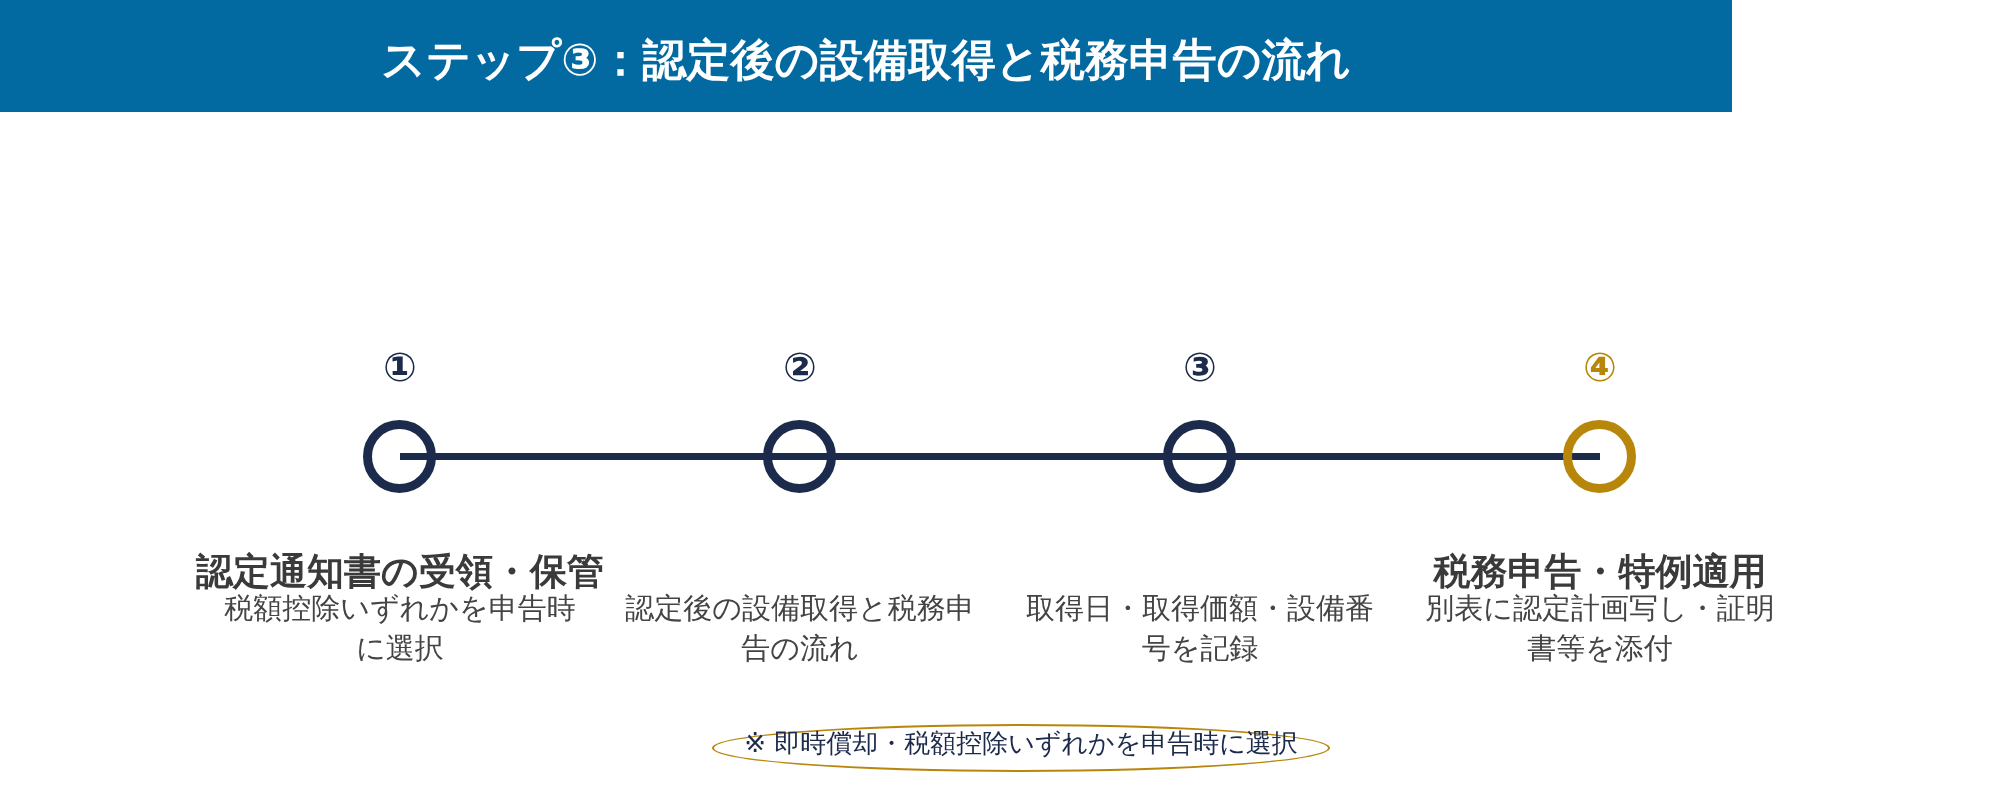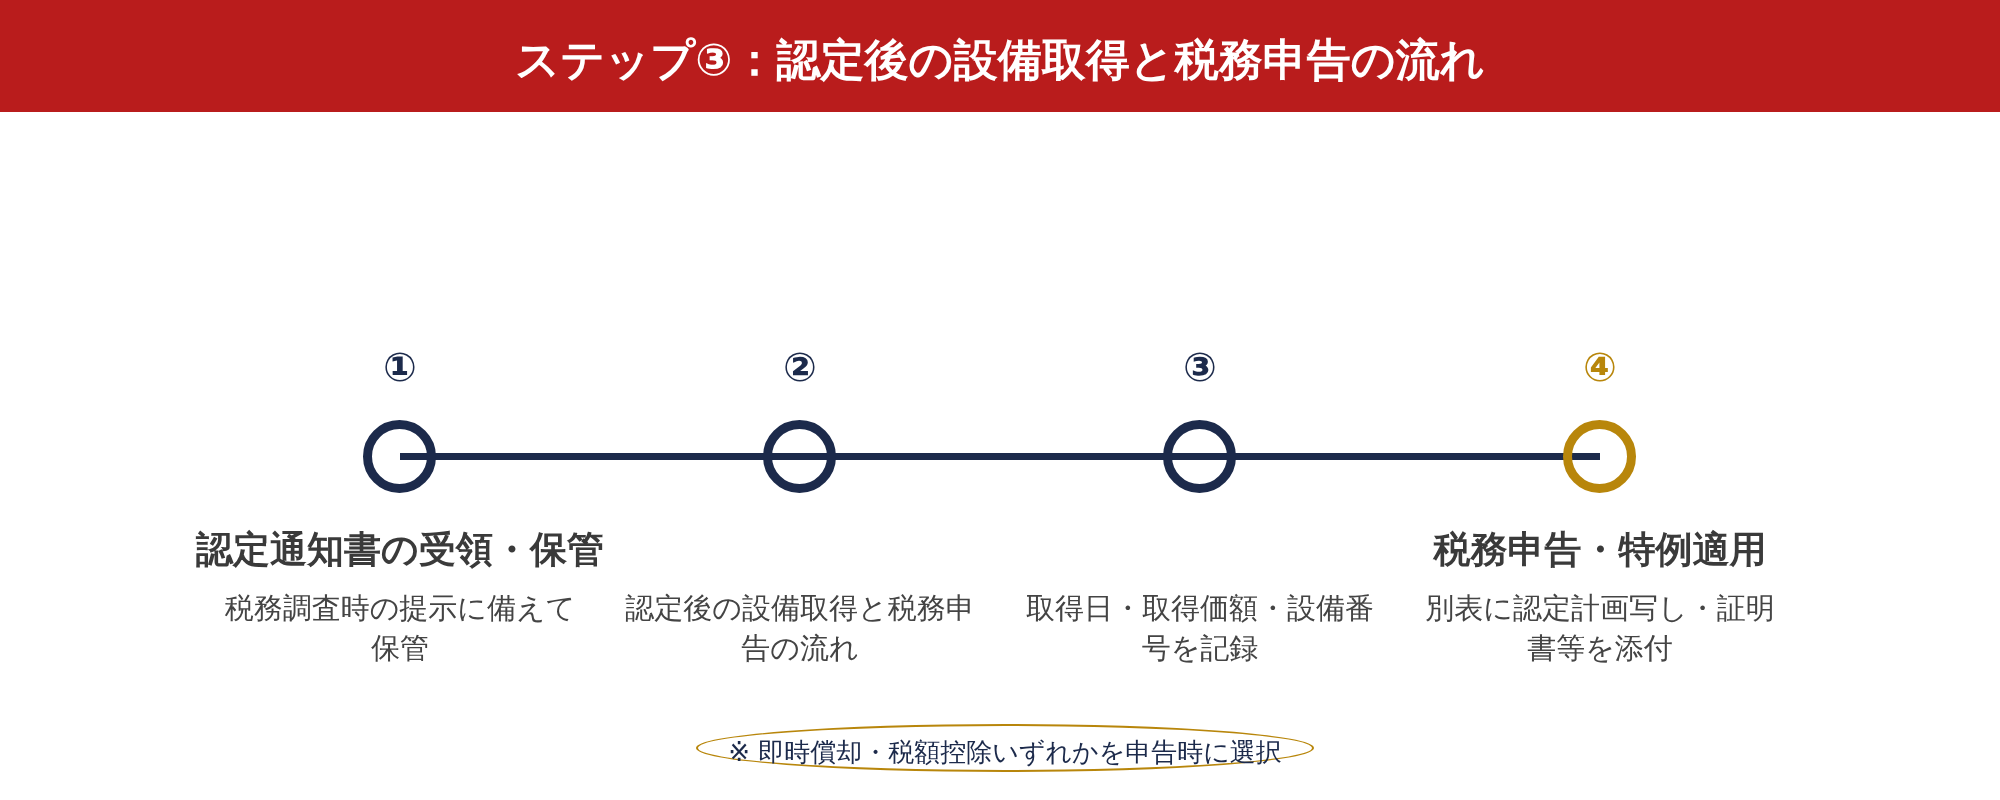--- a/index.html
+++ b/index.html
@@ -1,68 +1,68 @@
 <!DOCTYPE html>
 <html><head>
 <meta charset="utf-8">
 <style>
   html, body { margin: 0; padding: 0; }
   body {
     width: 2000px; height: 800px; background: #ffffff; position: relative; overflow: hidden;
     font-family: "DejaVu Sans", "Liberation Sans", sans-serif;
   }
   .header {
-    position: absolute; left: 0; top: 0; width: 2000px; height: 112px;
-    background: #b91c1c; display: flex; align-items: center; justify-content: center;
+    position: absolute; left: 0; top: 0; width: 1732px; height: 112px;
+    background: #0369a1; display: flex; align-items: center; justify-content: center;
   }
   .header-title {
     color: #ffffff; font-size: 44px; font-weight: bold; letter-spacing: 0px;
     position: relative; top: 4px;
   }
   .timeline-line {
     position: absolute; left: 400px; top: 453px; width: 1200px; height: 7px; background: #1c2a4b;
   }
   .step { position: absolute; top: 0; width: 400px; height: 800px; }
   .step-number {
     position: absolute; left: 0; width: 400px; top: 340px; text-align: center;
     font-size: 40px; font-weight: bold; line-height: 54px;
   }
   .step-circle {
     position: absolute; top: 420px; width: 73px; height: 73px; box-sizing: border-box;
     border-radius: 50%; border: 9px solid #1c2a4b; background: transparent;
   }
   .step-title {
-    position: absolute; left: -60px; width: 520px; top: 526px; text-align: center;
+    position: absolute; left: -60px; width: 520px; top: 548px; text-align: center;
     font-size: 37px; font-weight: bold; color: #3a3a3a; line-height: 48px; white-space: nowrap;
   }
   .step-desc {
     position: absolute; left: 20px; width: 360px; top: 588px; text-align: center;
     font-size: 29px; color: #444444; line-height: 40px;
   }
   .note {
-    position: absolute; left: 696px; top: 724px; width: 618px; height: 48px;
+    position: absolute; left: 712px; top: 724px; width: 618px; height: 48px;
     border: 2px solid #b8860b; border-radius: 50%; box-sizing: border-box;
-    display: flex; align-items: flex-end; justify-content: center;
+    display: flex; align-items: flex-start; justify-content: center;
   }
   .note-text { font-size: 26px; color: #1c2a4b; white-space: nowrap; }
 </style>
 </head>
 <body>
 
 <div class="header">
   <div class="header-title">ステップ③：認定後の設備取得と税務申告の流れ</div>
 </div>
 
 <div class="timeline-line"></div>
 
 <div class="step" style="left:200px;">
   <div class="step-number" style="color:#1c2a4b;">①</div>
   <div class="step-circle" style="left:163px;"></div>
   <div class="step-title">認定通知書の受領・保管</div>
-  <div class="step-desc">税務調査時の提示に備えて保管</div>
+  <div class="step-desc">税額控除いずれかを申告時に選択</div>
 </div>
 
 <div class="step" style="left:600px;">
   <div class="step-number" style="color:#1c2a4b;">②</div>
   <div class="step-circle" style="left:163px; background:#ffffff00;"></div>
   <div class="step-desc">認定後の設備取得と税務申告の流れ</div>
 </div>
 
 <div class="step" style="left:1000px;">
   <div class="step-number" style="color:#1c2a4b;">③</div>

